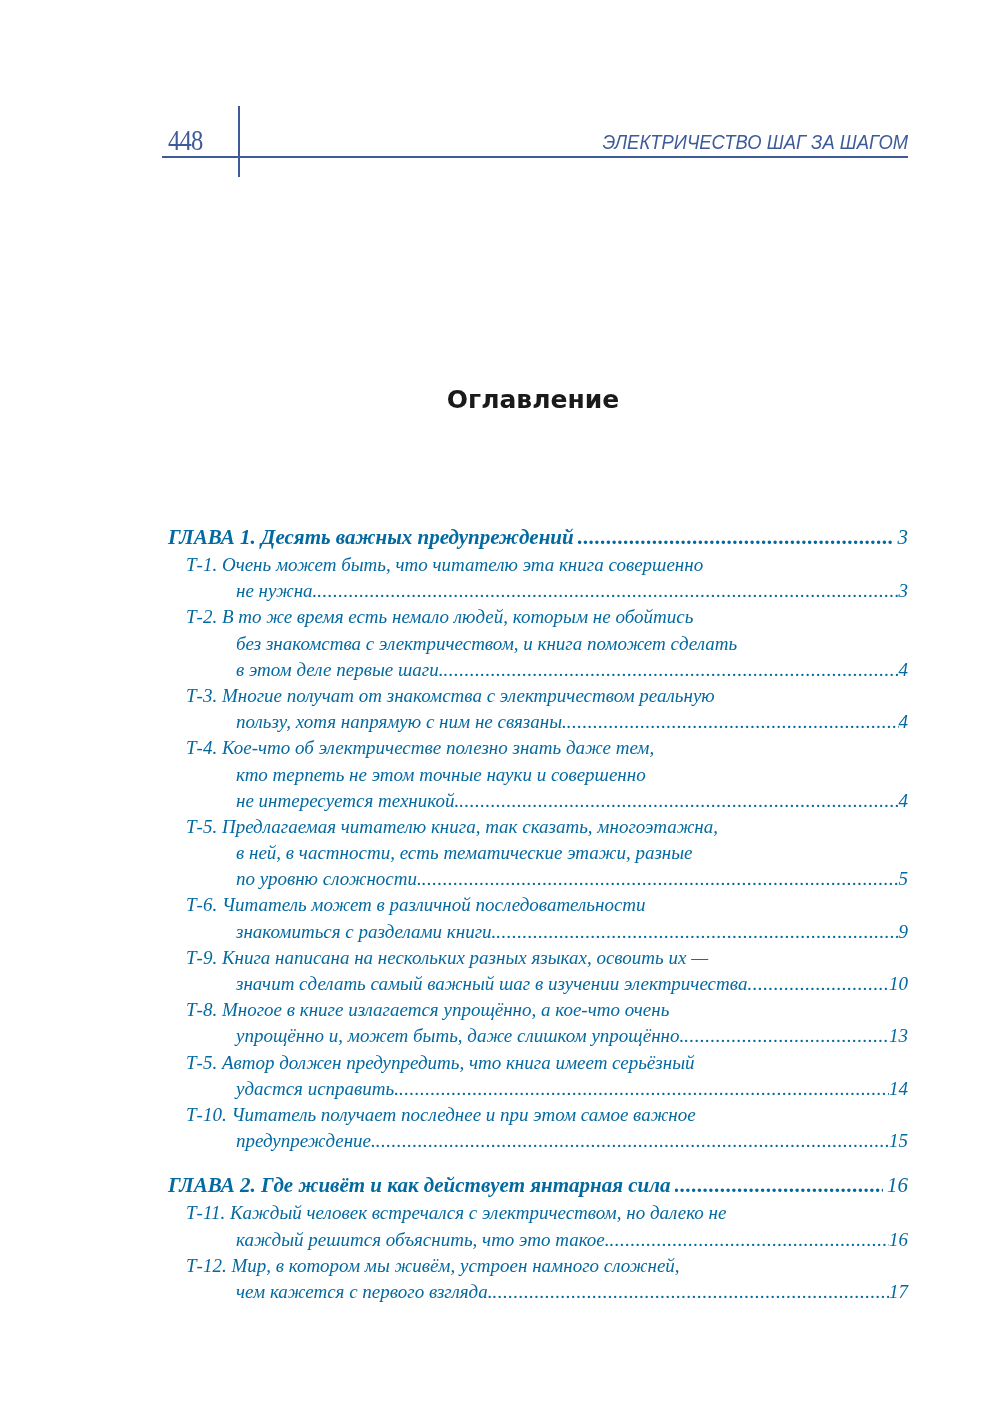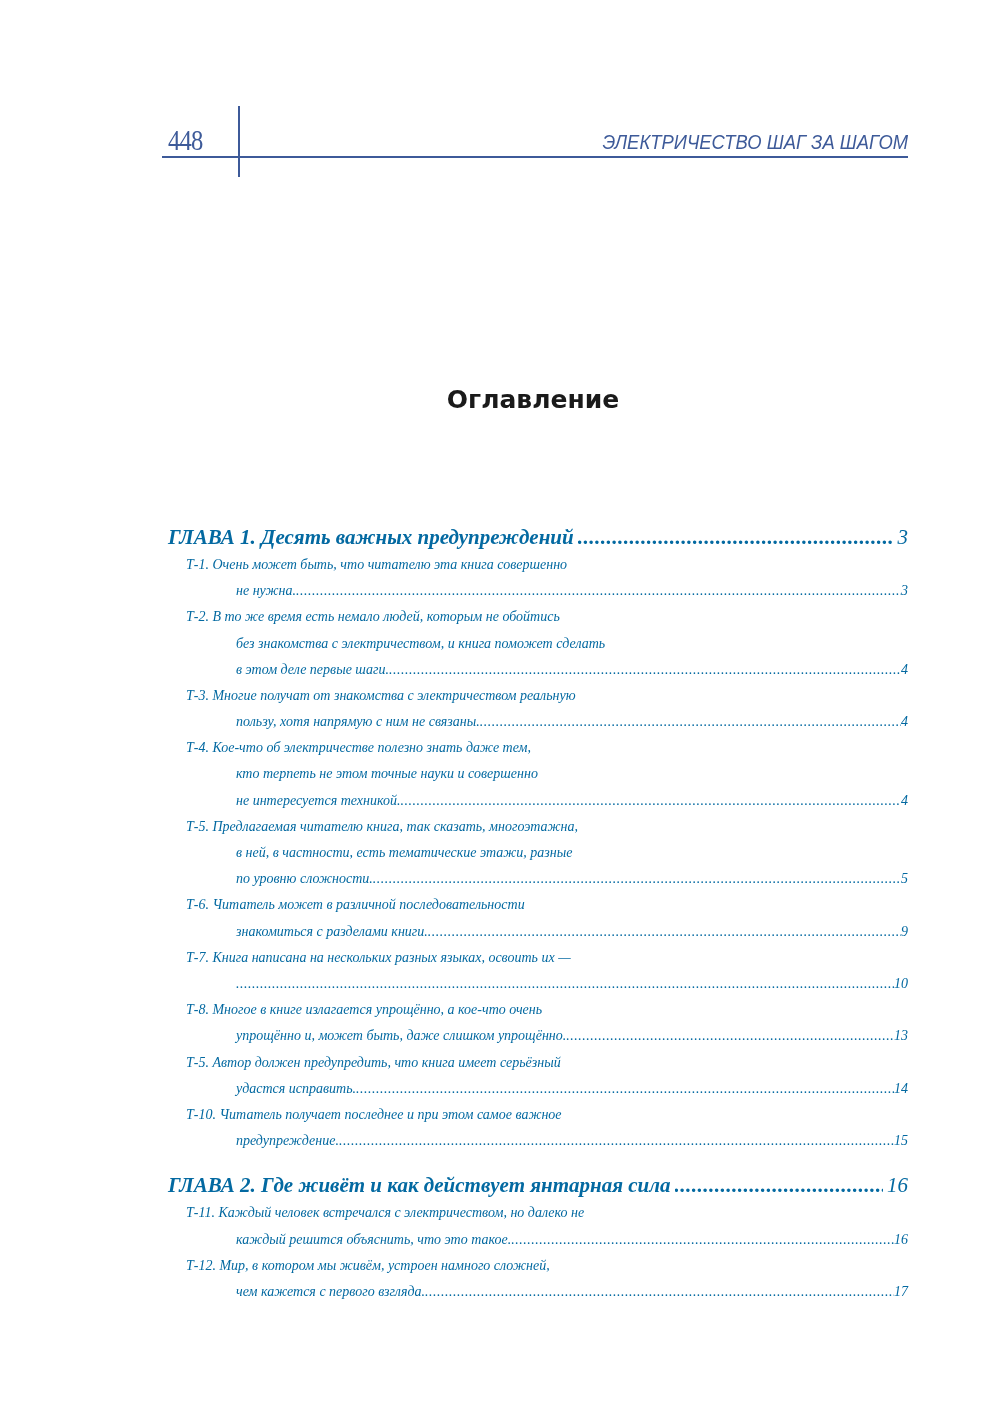--- a/index.html
+++ b/index.html
@@ -91,34 +91,34 @@
       overflow: hidden;
       white-space: nowrap;
       font-weight: normal;
     }
     .dots::after {
       content: "..................................................................................................................................................................................................................................................";
       letter-spacing: 0.5px;
     }
     .chapter .dots { font-weight: bold; letter-spacing: 0; margin-left: 4px; }
     .topic {
-      font-size: 14px;
+      font-size: 19px;
       line-height: 26.2px;
       padding-left: 18px;
       position: relative;
     }
     .topic .line {
       display: block;
       white-space: nowrap;
       height: 26.2px;
     }
     .topic .cont {
       padding-left: 50px;
       display: flex;
-      align-items: flex-end;
+      align-items: flex-start;
     }
     .topic .last {
       display: flex;
       align-items: flex-start;
     }
     .topic .page {
       margin-left: 0px;
     }
     .gap-before-chapter {
       height: 16px;
@@ -193,22 +193,23 @@
     </div>
     <div class="topic">
       <div class="line"><span>Т-6.</span> <span>Читатель может в различной последовательности</span></div>
       <div class="line cont last">
         <span>знакомиться с разделами книги.</span>
         <span class="dots"></span>
         <span class="page">9</span>
       </div>
     </div>
     <div class="topic">
-      <div class="line"><span>Т-7.</span> <span>Книга написана на нескольких разных языках, освоить их —</span></div>
-      <div class="line cont last">
+      <div class="line"><span>Т-9.</span> <span>Книга написана на нескольких разных языках, освоить их —</span></div>
+      <div class="line cont last">
+        <span>значит сделать самый важный шаг в изучении электричества</span>
         <span class="dots"></span>
         <span class="page">10</span>
       </div>
     </div>
     <div class="topic">
       <div class="line"><span>Т-8.</span> <span>Многое в книге излагается упрощённо, а кое-что очень</span></div>
       <div class="line cont last">
         <span>упрощённо и, может быть, даже слишком упрощённо.</span>
         <span class="dots"></span>
         <span class="page">13</span>

